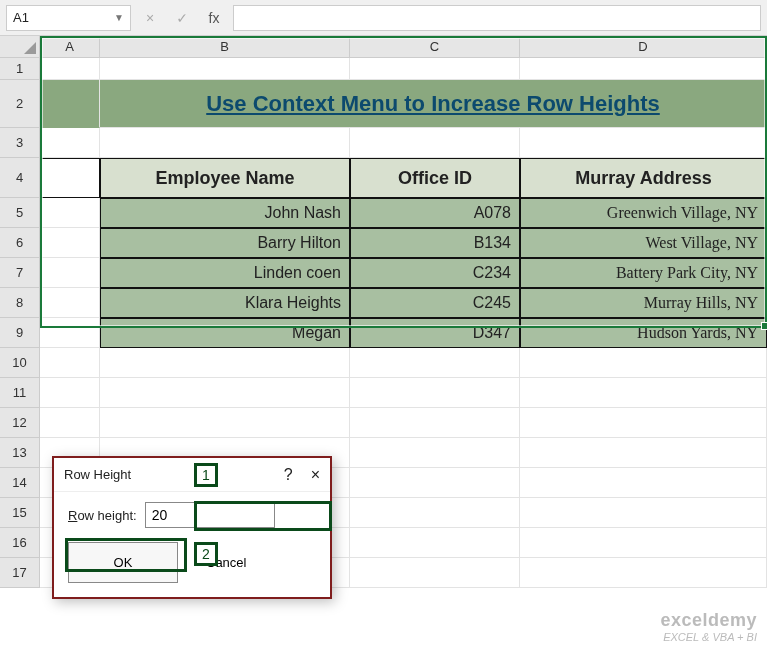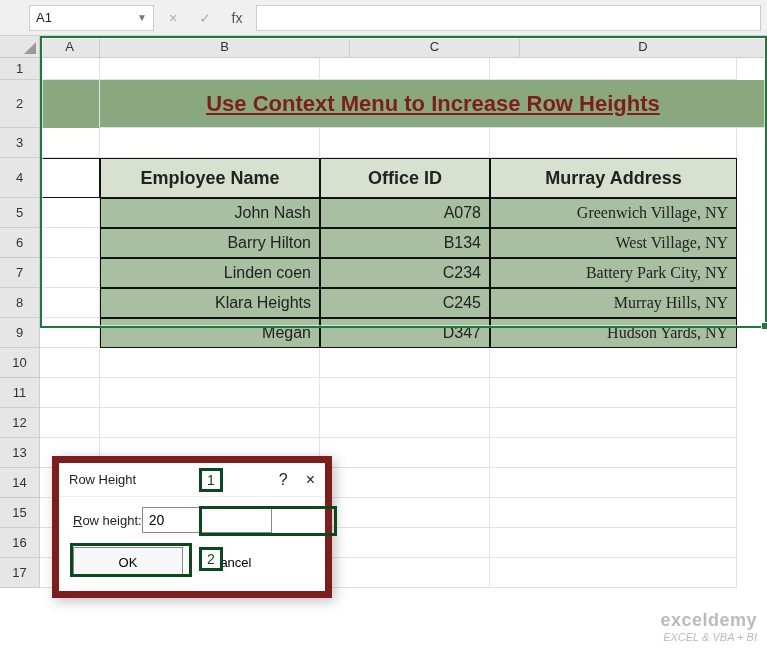--- a/index.html
+++ b/index.html
@@ -26,21 +26,20 @@
     .name-box {
       width: 125px;
       height: 26px;
       background: #fff;
       border: 1px solid #ccc;
       display: flex;
       align-items: center;
       justify-content: space-between;
       padding: 0 6px;
       font-size: 13px;
-      margin-left: 23px;
     }
     .name-box .caret {
       color: #777;
       font-size: 10px;
     }
     .fb-btn {
       width: 26px;
       height: 26px;
       display: flex;
       align-items: center;
@@ -118,21 +117,21 @@
     .cell {
       border-right: 1px solid #e3e3e3;
       border-bottom: 1px solid #e3e3e3;
       height: 100%;
       display: flex;
       align-items: center;
       padding: 0 8px;
       font-size: 16px;
     }
     .c-A { width: 60px; }
-    .c-B { width: 220px; text-align: center; }
+    .c-B { width: 250px; text-align: center; }
     .c-C { width: 170px; }
     .c-D { width: 247px; }
     
     .selection-outline {
       position: absolute;
       border: 2px solid #1a7a3a;
       pointer-events: none;
       left: 40px;
       top: 22px;
       width: 727px;
@@ -141,21 +140,21 @@
     }
     .selection-handle{
       position:absolute;
       width:8px;height:8px;
       background:#1a7a3a;
       border:1px solid #fff;
     }
     
     .title-cell {
       background: #8aa87f;
-      color: #7f1d1d;
+      color: #0c4a6e;
       font-weight: bold;
       font-size: 22px;
       text-decoration: underline;
       justify-content: center;
       white-space: nowrap;
     }
     
     .thead .cell {
       background: #d8e0cf;
       font-weight: bold;
@@ -171,37 +170,37 @@
     .tdata .cell.c-B, .tdata .cell.c-C { justify-content: flex-end; }
     .tdata .cell.c-D { justify-content: flex-end; white-space: nowrap; overflow: hidden; font-family: Liberation Serif, serif;}
     .row .cell.c-A { background: transparent; }
     
     .dialog {
       position: absolute;
       left: 52px;
       top: 456px;
       width: 280px;
       background: #fff;
-      border: 7px solid #7f1d1d;
+      border: 2px solid #7f1d1d;
       box-shadow: 3px 3px 12px rgba(0,0,0,.25);
       font-size: 13px;
     }
     .dlg-titlebar {
       height: 34px;
       display: flex;
       align-items: center;
       justify-content: space-between;
       padding: 0 10px;
       background: #fff;
       border-bottom: 1px solid #eee;
     }
     .dlg-title { font-size: 13px; }
     .dlg-icons { display:flex; gap:18px; align-items:center; font-size:16px;}
     .dlg-close, .dlg-help { cursor:pointer; color:#222; }
-    .dlg-body { padding: 10px 14px 6px; display:flex; align-items:center; gap:0; }
+    .dlg-body { padding: 10px 14px 6px; display:flex; align-items:center; gap:8px; }
     .dlg-body label { font-size: 13px; }
     .dlg-body label .ul { text-decoration: underline; }
     .dlg-input {
       width: 130px;
       height: 26px;
       padding: 0 6px;
       border: 1px solid #888;
       font-size: 14px;
     }
     .input-callout{
@@ -210,21 +209,21 @@
       pointer-events:none;
     }
     .dlg-foot {
       display: flex;
       gap: 28px;
       padding: 8px 14px 14px;
       align-items:center;
     }
     .dlg-btn {
       width: 110px;
-      height: 30px;
+      height: 41px;
       border: 1px solid #888;
       background: #f7f7f7;
       font-size: 13px;
       cursor: pointer;
     }
     
     .ann {
       position: absolute;
       border: 3px solid #0a4a1a;
       pointer-events: none;

